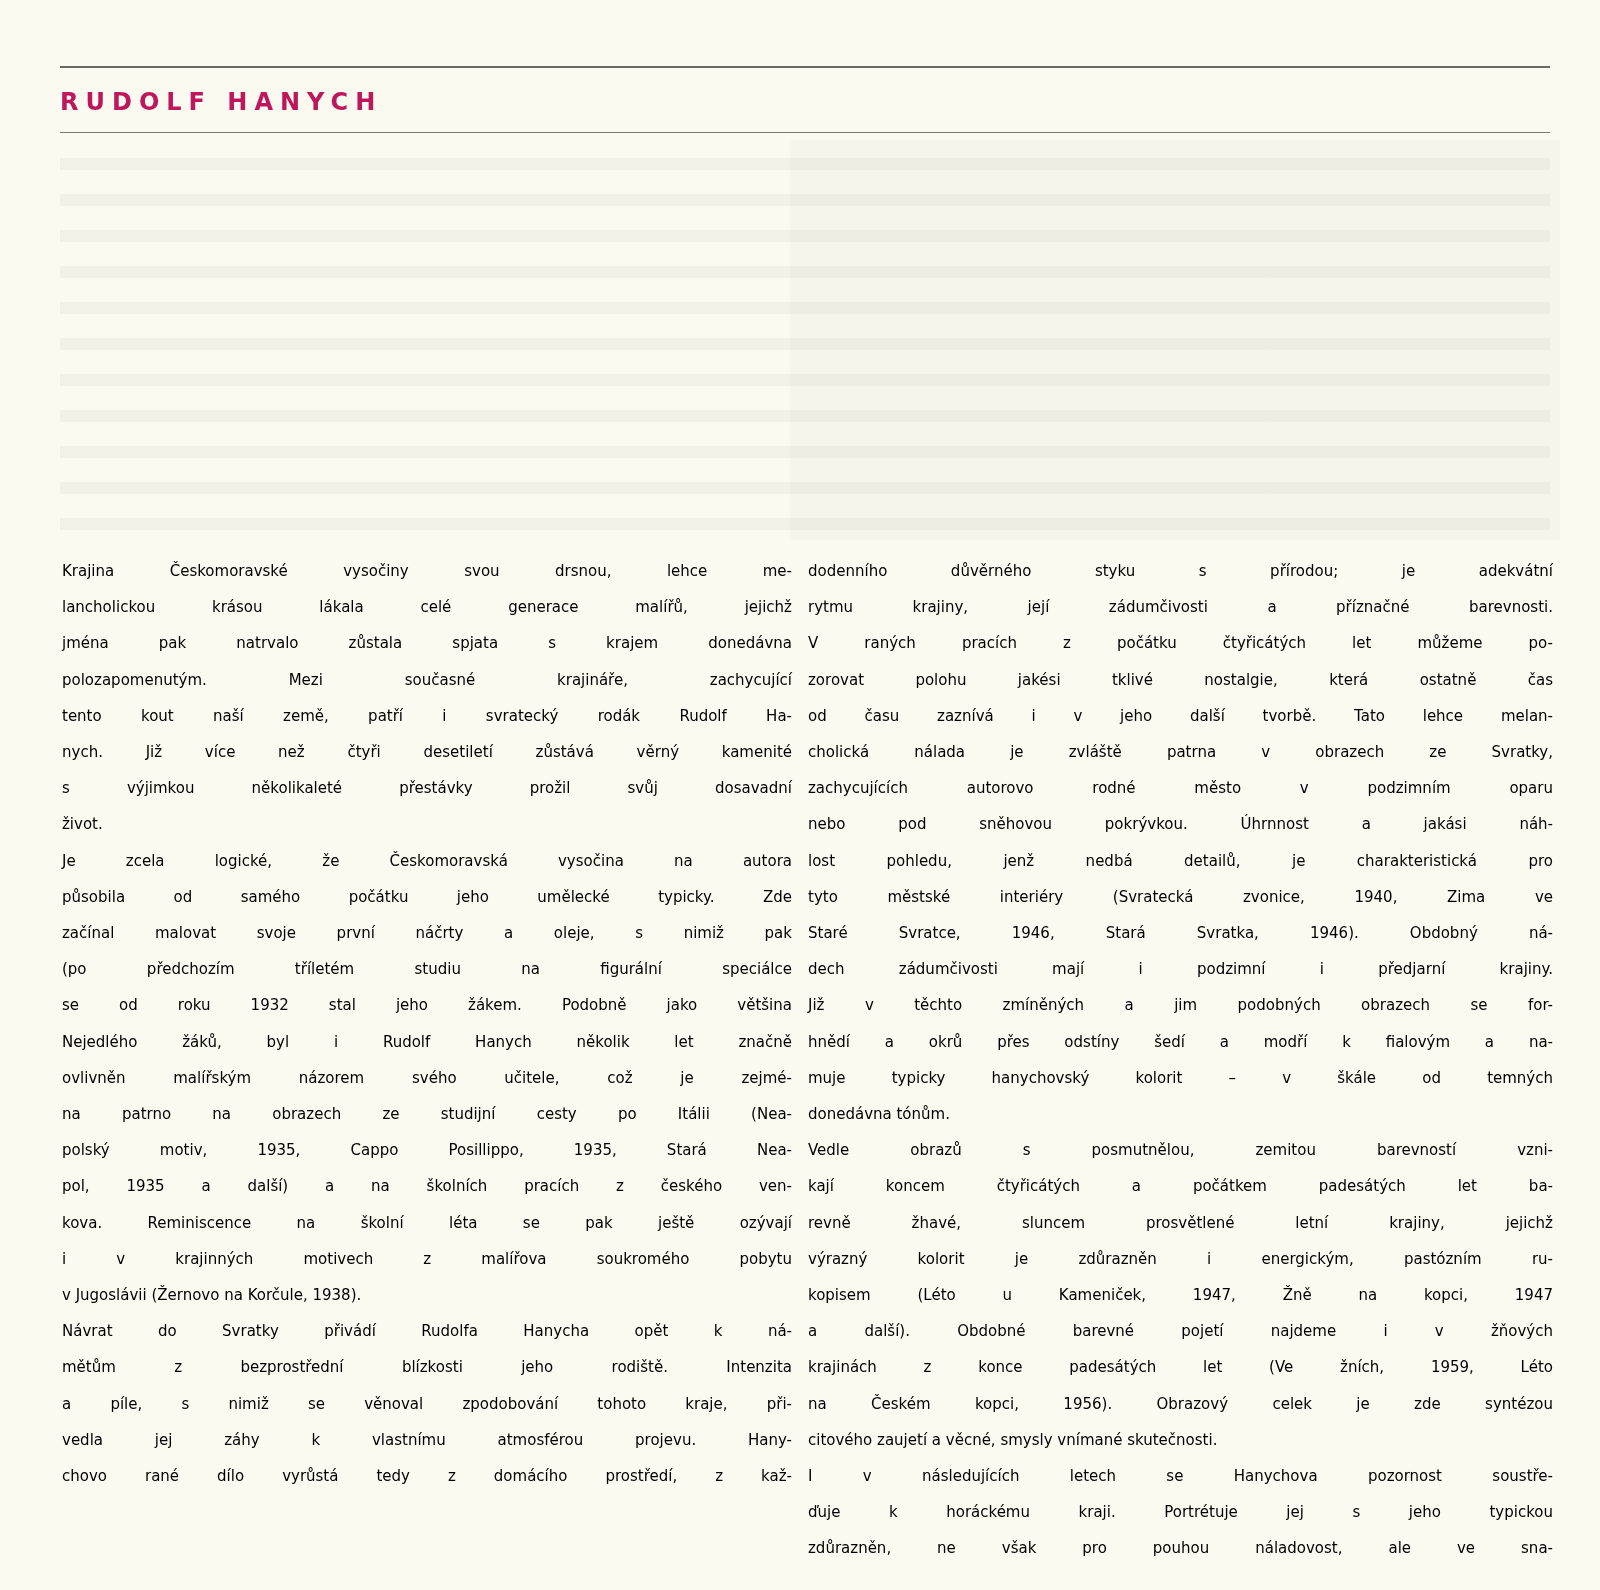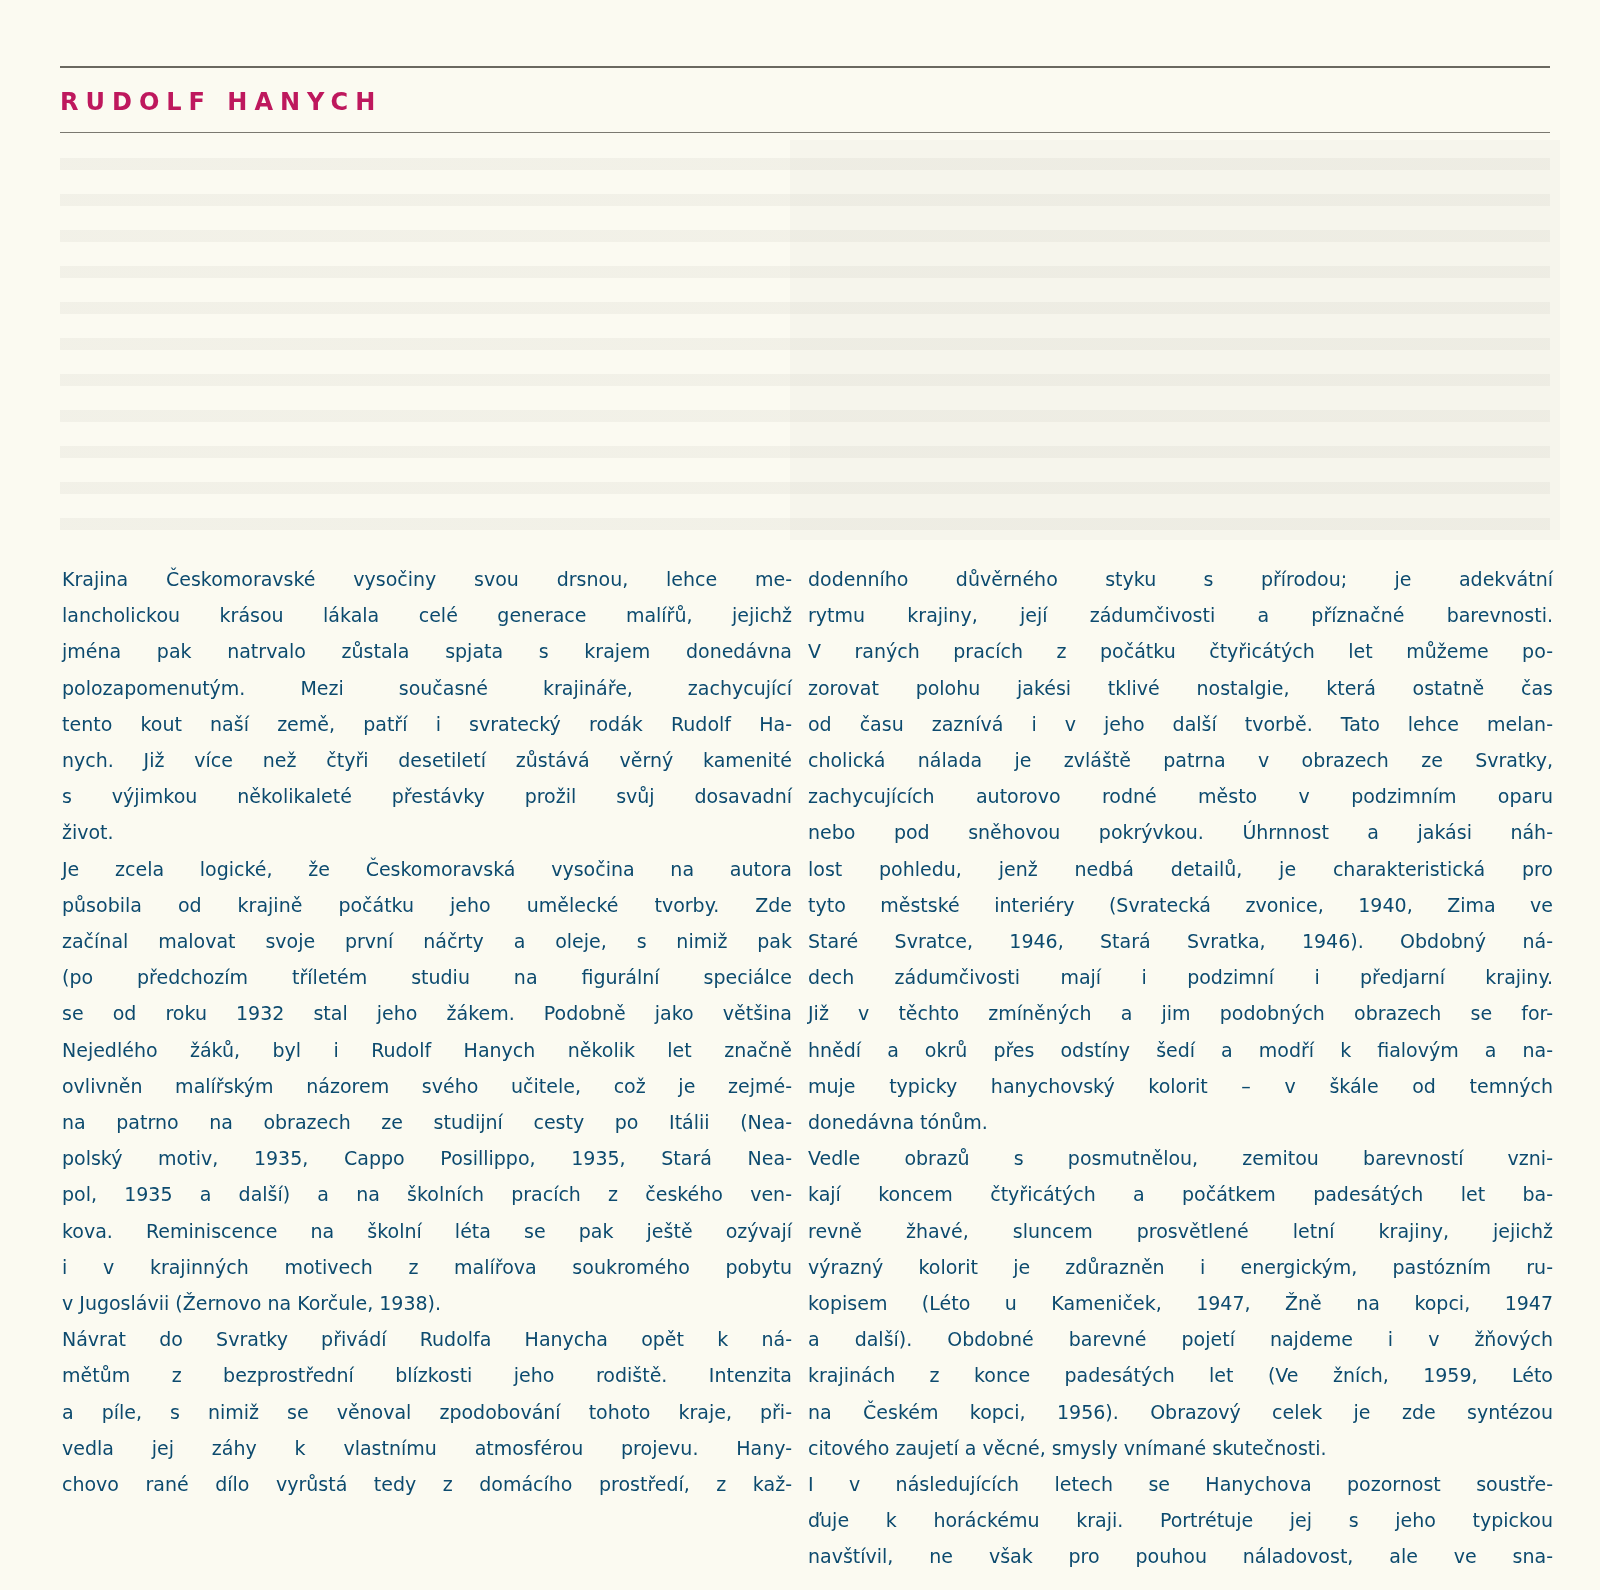--- a/index.html
+++ b/index.html
@@ -33,26 +33,25 @@
   .title {
     position: absolute; left: 60px; top: 88px;
     font-size: 24px; font-weight: bold;
     letter-spacing: 7px;
     color: #be185d;
     font-family: "DejaVu Sans", sans-serif;
   }
   .column {
     position: absolute; top: 553px;
     width: 730px;
-    font-size: 19px;
+    font-size: 15px;
     line-height: 36.2px;
     text-align: justify;
-    color: #0c4a6e;
+    color: #000000;
     font-family: "DejaVu Sans", sans-serif;
-    margin-top: 8px;
   }
   .column.left { left: 62px; }
   .column.right { left: 808px; width: 745px; }
   .line { display: block; text-align: justify; text-align-last: justify; white-space: nowrap; }
   .line.last { text-align-last: left; }
 </style>
 </head>
 <body>
 
 <div class="bleed-shade"></div>
@@ -65,21 +64,21 @@
 <div class="column left" id="col-left">
     <span class="line">Krajina Českomoravské vysočiny svou drsnou, lehce me-</span>
     <span class="line">lancholickou krásou lákala celé generace malířů, jejichž</span>
     <span class="line">jména pak natrvalo zůstala spjata s krajem donedávna</span>
     <span class="line">polozapomenutým. Mezi současné krajináře, zachycující</span>
     <span class="line">tento kout naší země, patří i svratecký rodák Rudolf Ha-</span>
     <span class="line">nych. Již více než čtyři desetiletí zůstává věrný kamenité</span>
     <span class="line">s výjimkou několikaleté přestávky prožil svůj dosavadní</span>
     <span class="line last">život.</span>
     <span class="line">Je zcela logické, že Českomoravská vysočina na autora</span>
-    <span class="line">působila od krajině počátku jeho umělecké tvorby. Zde</span>
+    <span class="line">působila od samého počátku jeho umělecké typicky. Zde</span>
     <span class="line">začínal malovat svoje první náčrty a oleje, s nimiž pak</span>
     <span class="line">(po předchozím tříletém studiu na figurální speciálce</span>
     <span class="line">se od roku 1932 stal jeho žákem. Podobně jako většina</span>
     <span class="line">Nejedlého žáků, byl i Rudolf Hanych několik let značně</span>
     <span class="line">ovlivněn malířským názorem svého učitele, což je zejmé-</span>
     <span class="line">na patrno na obrazech ze studijní cesty po Itálii (Nea-</span>
     <span class="line">polský motiv, 1935, Cappo Posillippo, 1935, Stará Nea-</span>
     <span class="line">pol, 1935 a další) a na školních pracích z českého ven-</span>
     <span class="line">kova. Reminiscence na školní léta se pak ještě ozývají</span>
     <span class="line">i v krajinných motivech z malířova soukromého pobytu</span>
@@ -111,14 +110,14 @@
     <span class="line">kají koncem čtyřicátých a počátkem padesátých let ba-</span>
     <span class="line">revně žhavé, sluncem prosvětlené letní krajiny, jejichž</span>
     <span class="line">výrazný kolorit je zdůrazněn i energickým, pastózním ru-</span>
     <span class="line">kopisem (Léto u Kameniček, 1947, Žně na kopci, 1947</span>
     <span class="line">a další). Obdobné barevné pojetí najdeme i v žňových</span>
     <span class="line">krajinách z konce padesátých let (Ve žních, 1959, Léto</span>
     <span class="line">na Českém kopci, 1956). Obrazový celek je zde syntézou</span>
     <span class="line last">citového zaujetí a věcné, smysly vnímané skutečnosti.</span>
     <span class="line">I v následujících letech se Hanychova pozornost soustře-</span>
     <span class="line">ďuje k horáckému kraji. Portrétuje jej s jeho typickou</span>
-    <span class="line">navštívil, ne však pro pouhou náladovost, ale ve sna-</span>
+    <span class="line">zdůrazněn, ne však pro pouhou náladovost, ale ve sna-</span>
   </div>
 
 </body></html>

